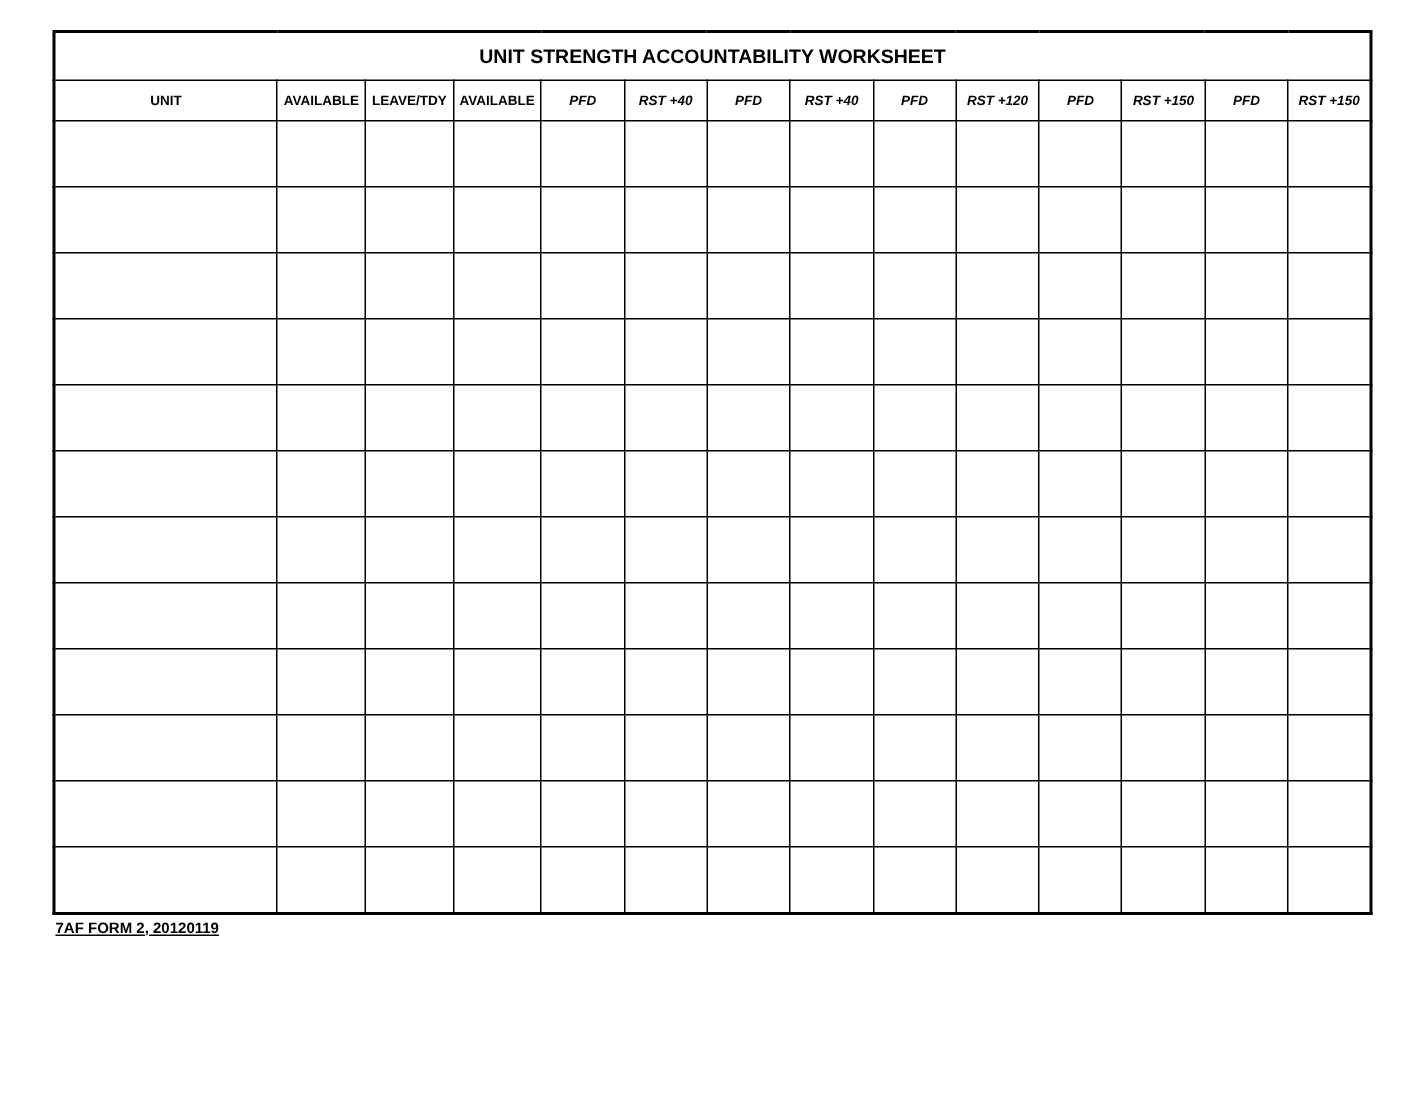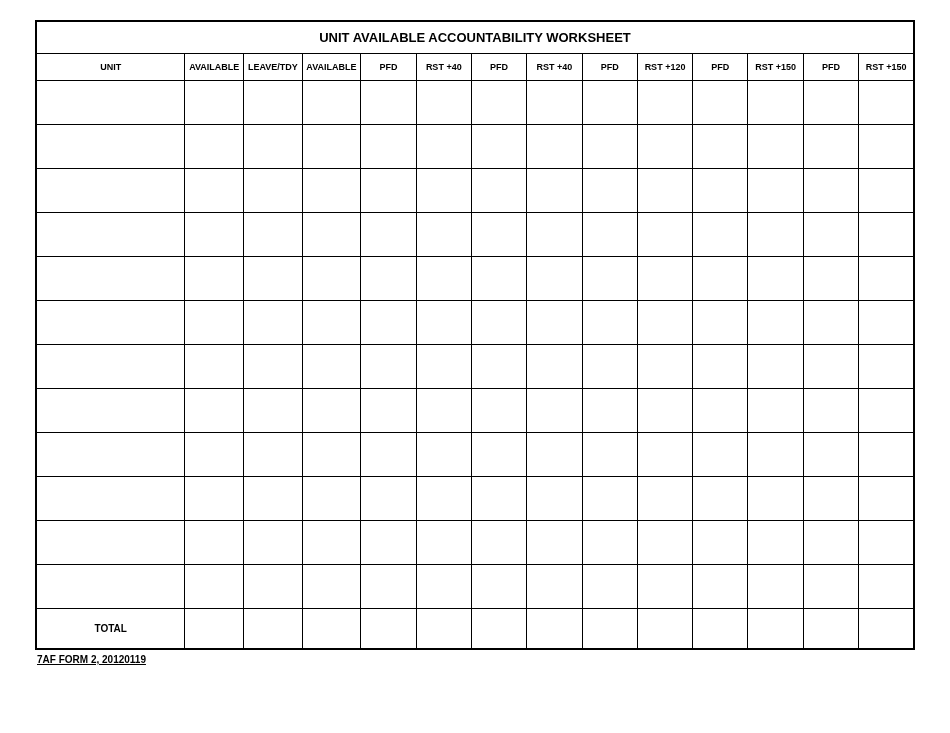--- a/index.html
+++ b/index.html
@@ -52,37 +52,38 @@
       text-align: center;
     }
     .col-unit {
       width: 140px;
     }
     .col-narrow {
       width: 55px;
     }
     .col-data {
       width: 52px;
+      font-style: italic;
     }
     .footer {
       font-size: 10px;
       font-weight: bold;
       padding-top: 4px;
       padding-left: 2px;
       text-decoration: underline;
     }
   </style>
 </head>
 <body>
 
 <div class="worksheet-container">
   <table>
     <tbody>
         <tr class="title-row">
-      <td colspan="14">UNIT AVAILABLE ACCOUNTABILITY WORKSHEET</td>
+      <td colspan="14">UNIT STRENGTH ACCOUNTABILITY WORKSHEET</td>
     </tr>
     <tr class="header-row">
       <td class="col-unit">UNIT</td>
       <td class="col-narrow">AVAILABLE</td>
       <td class="col-narrow">LEAVE/TDY</td>
       <td class="col-narrow">AVAILABLE</td>
       <td class="col-data">PFD</td>
       <td class="col-data">RST +40</td>
       <td class="col-data">PFD</td>
       <td class="col-data">RST +40</td>
@@ -278,32 +279,16 @@
           <td></td>
           <td></td>
           <td></td>
           <td></td>
           <td></td>
           <td></td>
           <td></td>
           <td></td>
           <td></td>
         </tr>
-    <tr class="total-row">
-      <td>TOTAL</td>
-      <td></td>
-      <td></td>
-      <td></td>
-      <td></td>
-      <td></td>
-      <td></td>
-      <td></td>
-      <td></td>
-      <td></td>
-      <td></td>
-      <td></td>
-      <td></td>
-      <td></td>
-    </tr>
   </tbody>
     </table>
   <div class="footer">7AF FORM 2, 20120119</div>
 </div>
 
 </body></html>

